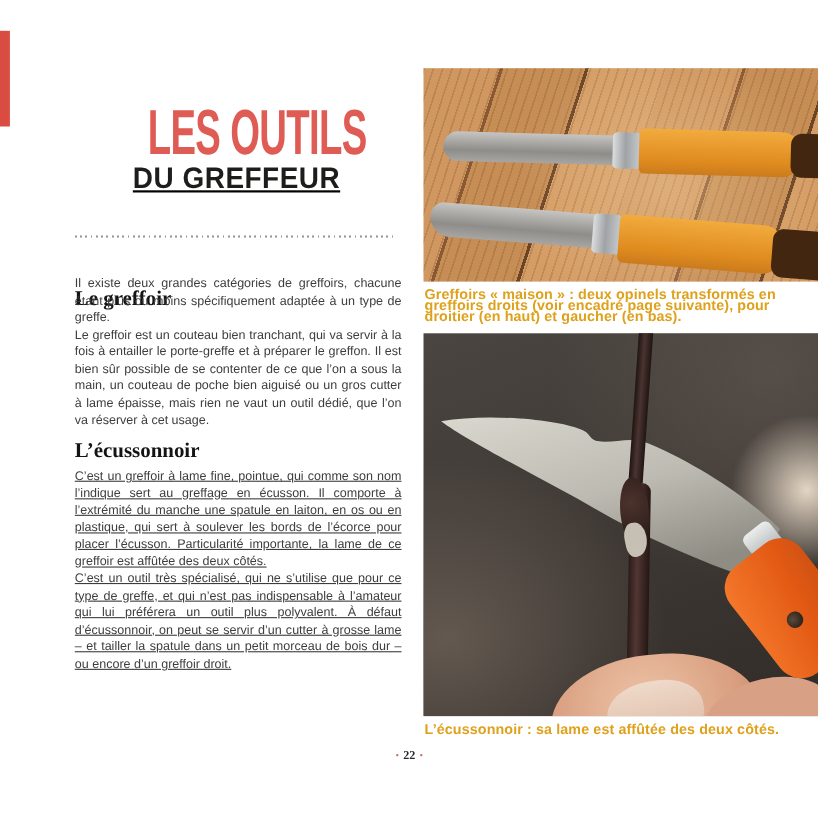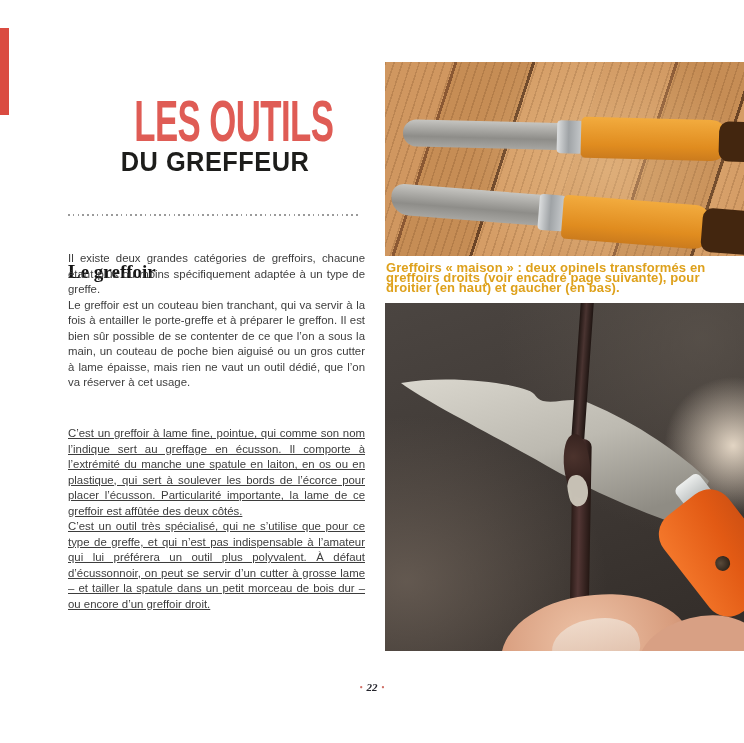--- a/index.html
+++ b/index.html
@@ -5,21 +5,21 @@
   html,body { margin:0; padding:0; background:#ffffff; }
   .page {
     position:relative; width:744px; height:743px; background:#ffffff;
     font-family:"Liberation Sans", sans-serif; overflow:hidden;
   }
 
   
   .edge-tab { position:absolute; left:0; top:28px; width:9px; height:87px; background:#da4b41; }
 
   
-  .title-block { position:absolute; left:68px; top:97px; width:294px; text-align:center; }
+  .title-block { position:absolute; left:68px; top:97px; width:294px; text-align:center;text-decoration:underline; }
   .title-l1 {
     display:inline-block; color:#df5c55; font-weight:800; font-size:58px; line-height:48px;
     letter-spacing:-1px; transform:scaleX(0.60); transform-origin:center; white-space:nowrap;
   }
   .title-l2 {
     display:block; margin-top:3px; color:#1d1d1b; font-weight:800; font-size:27px; line-height:28px;
     transform:scaleX(0.94); transform-origin:center; white-space:nowrap; letter-spacing:0.5px;
   }
 
   .dotted-rule {
@@ -98,21 +98,21 @@
     background:radial-gradient(circle at 40% 40%, #5a4a3a, #1d140d); }
   .thumb { left:116px; top:292px; width:192px; height:122px; border-radius:48%;
     background:radial-gradient(circle at 45% 38%, #eec4a8, #d89d7e 68%, #bf8263); transform:rotate(-6deg); }
   .nail { position:absolute; left:52px; top:24px; width:88px; height:58px; border-radius:46%;
     background:linear-gradient(#efdccd,#dcbaa5); transform:rotate(-4deg); opacity:.92; }
   .finger { left:252px; top:314px; width:124px; height:78px; border-radius:50%;
     background:#d8a084; transform:rotate(-14deg); }
 
   
   .footer { position:absolute; left:0; top:681px; width:744px; text-align:center;
-    font-family:"Liberation Serif", serif; font-weight:700; font-size:11px; color:#26262e;font-style:italic; }
+    font-family:"Liberation Serif", serif; font-weight:700; font-size:11px; color:#26262e; }
   .footer .mark { color:#cf6f66; font-size:8px; position:relative; top:-1px; padding:0 4px; }
 </style>
 </head>
 <body>
 
 <div class="page">
 
   <div class="edge-tab"></div>
 
   <div class="title-block">
@@ -121,20 +121,21 @@
   </div>
 
   <div class="dotted-rule"></div>
 
   <div class="section-heading h-greffoir">Le greffoir</div>
   <div class="body-block b1">
     <p>Il existe deux grandes catégories de greffoirs, chacune étant plus ou moins spécifiquement adaptée à un type de greffe.</p>
     <p>Le greffoir est un couteau bien tranchant, qui va servir à la fois à entailler le porte-greffe et à préparer le greffon. Il est bien sûr possible de se contenter de ce que l’on a sous la main, un couteau de poche bien aiguisé ou un gros cutter à lame épaisse, mais rien ne vaut un outil dédié, que l’on va réserver à cet usage.</p>
   </div>
 
+  <div class="section-heading h-ecussonnoir">L’écussonnoir</div>
   <div class="body-block b2">
     <p>C’est un greffoir à lame fine, pointue, qui comme son nom l’indique sert au greffage en écusson. Il comporte à l’extrémité du manche une spatule en laiton, en os ou en plastique, qui sert à soulever les bords de l’écorce pour placer l’écusson. Particularité importante, la lame de ce greffoir est affûtée des deux côtés.</p>
     <p>C’est un outil très spécialisé, qui ne s’utilise que pour ce type de greffe, et qui n’est pas indispensable à l’amateur qui lui préférera un outil plus polyvalent. À défaut d’écussonnoir, on peut se servir d’un cutter à grosse lame – et tailler la spatule dans un petit morceau de bois dur – ou encore d’un greffoir droit.</p>
   </div>
 
   <div class="photo-knives">
     <div class="knife k1">
       <div class="kblade"></div>
       <div class="kcollar"></div>
       <div class="khandle"></div>
@@ -166,18 +167,19 @@
     <div class="bark-chip"></div>
     <div class="bolster"></div>
     <div class="handle2">
       <div class="rivet"></div>
     </div>
     <div class="thumb">
       <div class="nail"></div>
     </div>
     <div class="finger"></div>
   </div>
+  <div class="photo-caption cap2">L’écussonnoir : sa lame est affûtée des deux côtés.</div>
 
   <div class="footer">
     <span class="mark">•</span><span>22</span><span class="mark">•</span>
   </div>
 
 </div>
 
 </body></html>

